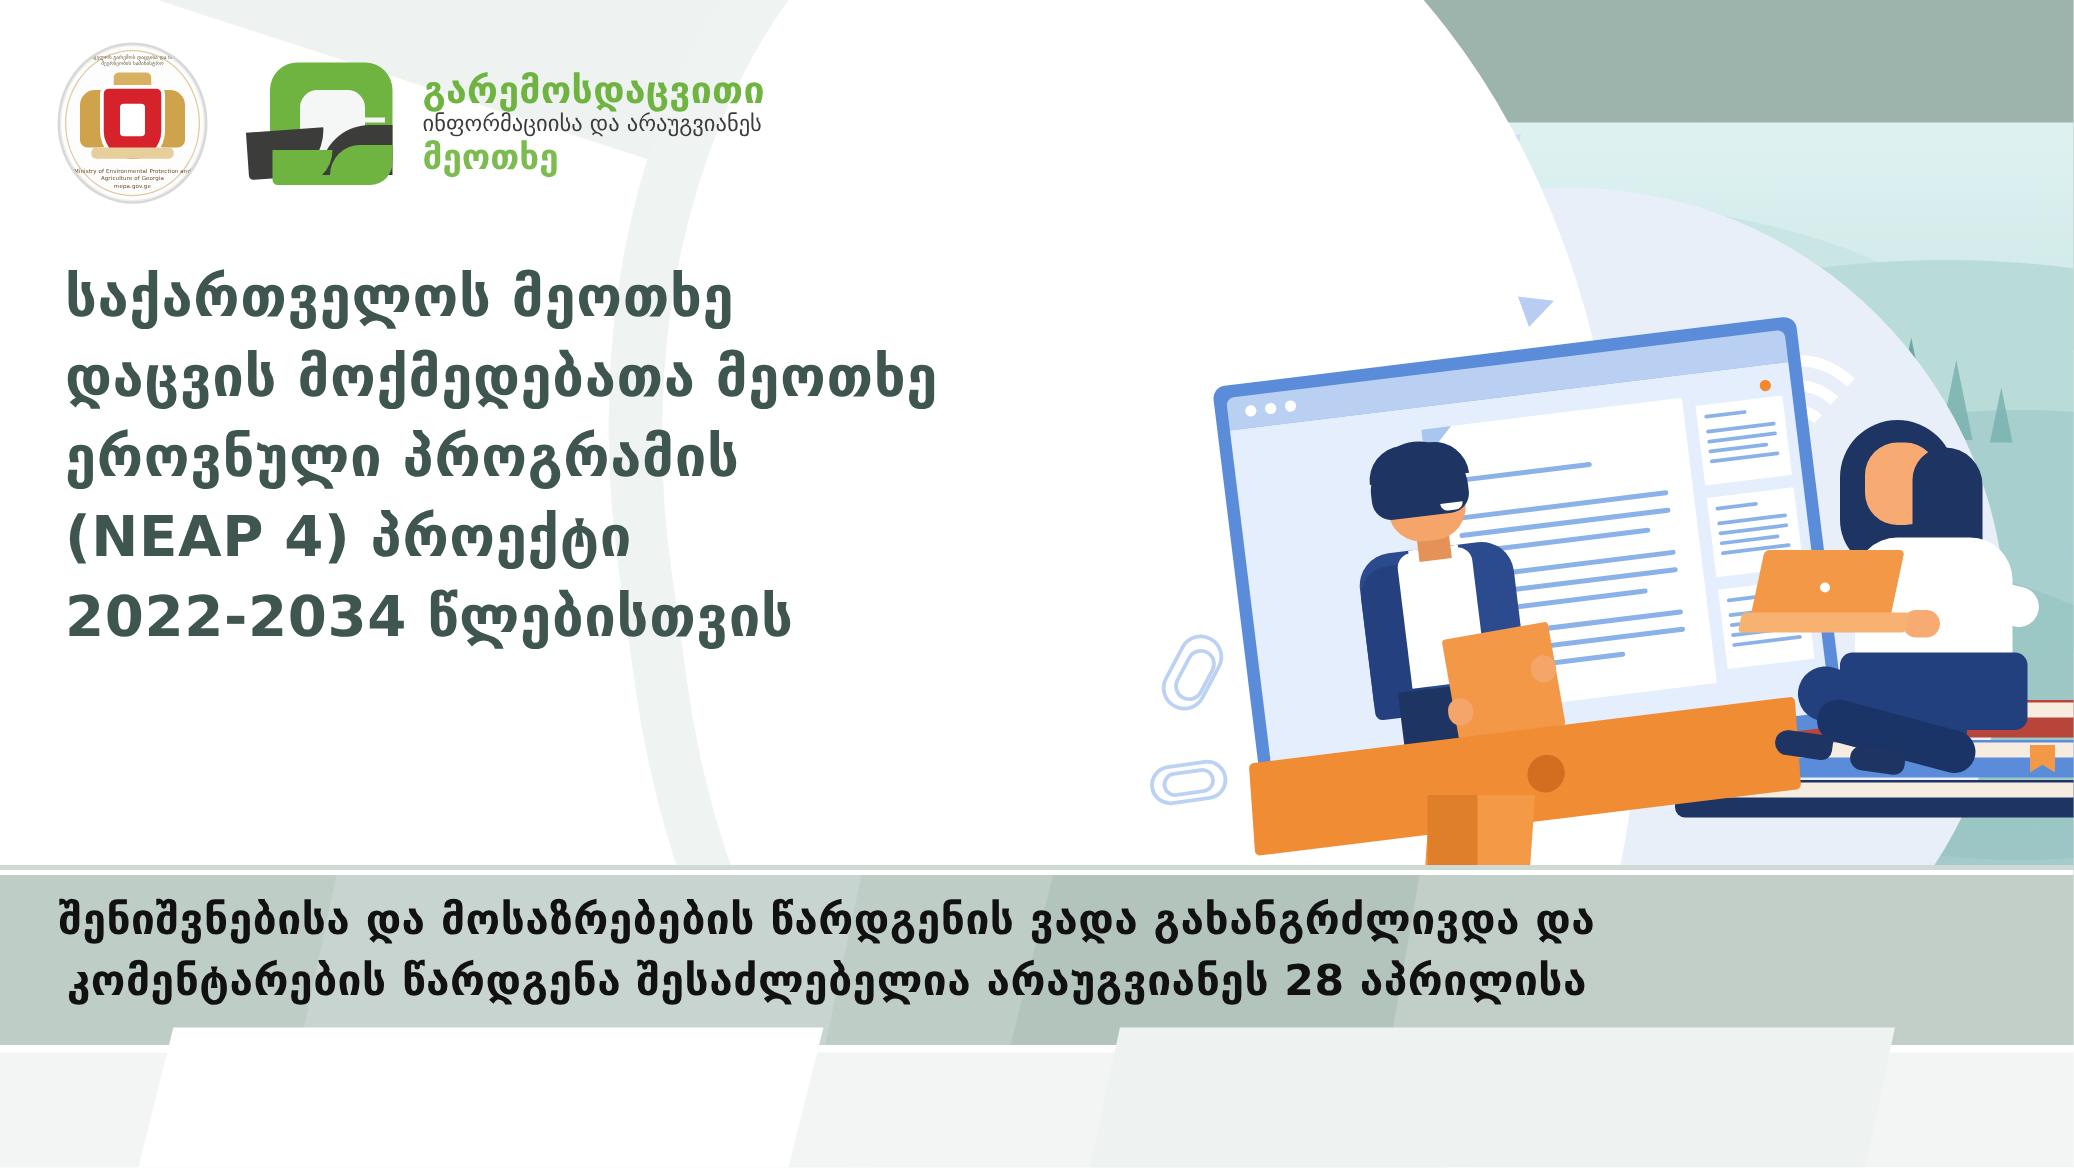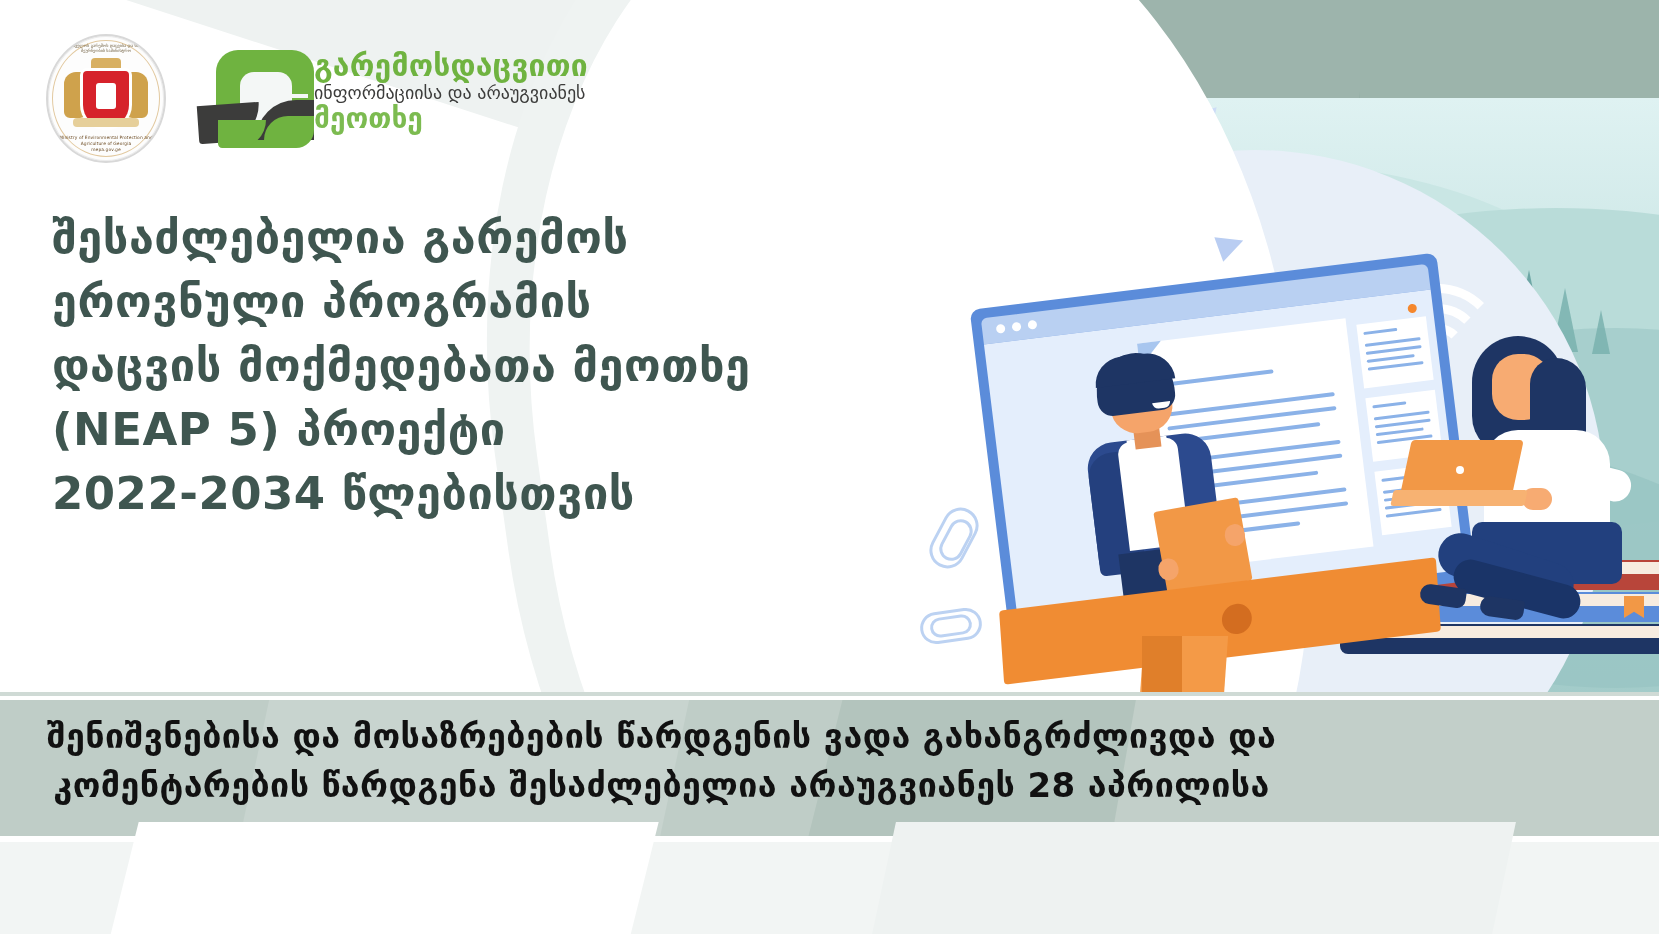--- a/index.html
+++ b/index.html
@@ -57,21 +57,21 @@
   .seal .crest{width:46px;height:56px;background:#d6222b;border-radius:4px 4px 22px 22px;position:relative;box-shadow:0 0 0 3px #fff;}
   .seal .crest:after{content:"";position:absolute;left:50%;top:12px;transform:translateX(-50%);width:20px;height:26px;background:#fff;border-radius:3px;}
   .seal .lion{position:absolute;top:36px;width:26px;height:46px;background:#cfa24c;border-radius:12px 6px 10px 6px;}
   .seal .lion.l{left:16px;}
   .seal .lion.r{right:16px;transform:scaleX(-1);}
   .seal .crown{position:absolute;top:22px;left:50%;transform:translateX(-50%);width:30px;height:13px;background:#d8b062;border-radius:4px 4px 0 0;}
   .seal .ribbon{position:absolute;bottom:34px;left:50%;transform:translateX(-50%);width:66px;height:9px;background:#e6cf9a;border-radius:4px;}
   .seal .seal-txt{position:absolute;bottom:8px;left:0;right:0;text-align:center;font-size:4.4px;line-height:1.35;color:#6b4a22;letter-spacing:.1px;}
   .seal .arc-txt{position:absolute;top:7px;left:0;right:0;text-align:center;font-size:4.2px;color:#6b5a3a;}
 
-  .eiec{display:flex;gap:0;}
+  .eiec{display:flex;align-items:center;gap:24px;}
   .eiec-mark{position:relative;width:98px;height:98px;}
   .eiec-mark .blk{position:absolute;left:0;top:0;width:98px;height:98px;background:#6fb340;border-radius:22px;}
   .eiec-mark .notch{position:absolute;left:24px;top:22px;width:52px;height:50px;background:#f4f7f6;border-radius:14px 14px 0 0;}
   .eiec-mark .bar{position:absolute;right:6px;width:28px;height:4px;background:#f4f7f6;}
   .eiec-mark .b1{top:44px;} .eiec-mark .b2{top:51px;} .eiec-mark .b3{top:58px;}
   .eiec-mark .bookL{position:absolute;left:-18px;top:54px;width:62px;height:38px;background:#3c3c3b;border-radius:0 0 44px 4px;transform:rotate(-4deg);}
   .eiec-mark .bookR{position:absolute;left:40px;top:50px;width:58px;height:40px;background:#3c3c3b;border-radius:40px 0 0 0;}
   .eiec-mark .pageL{position:absolute;left:2px;top:70px;width:48px;height:28px;background:#6fb340;border-radius:0 0 40px 6px;}
   .eiec-mark .pageR{position:absolute;left:48px;top:66px;width:50px;height:32px;background:#6fb340;border-radius:24px 0 18px 0;}
   .eiec-words{display:flex;flex-direction:column;line-height:1.05;}
@@ -354,24 +354,24 @@
       </div>
       <div class="eiec-words">
         <div class="eiec-w1">გარემოსდაცვითი</div>
         <div class="eiec-w2">ინფორმაციისა და არაუგვიანეს</div>
         <div class="eiec-w3">მეოთხე</div>
       </div>
     </div>
   </div>
 
   <div class="headline">
-    <span class="ln">შესაძლებელია გარემოს</span>
+    <span class="ln">საქართველოს მეოთხე</span>
+    <span class="ln">დაცვის მოქმედებათა მეოთხე</span>
     <span class="ln">ეროვნული პროგრამის</span>
-    <span class="ln">დაცვის მოქმედებათა მეოთხე</span>
-    <span class="ln">(NEAP 5) პროექტი</span>
+    <span class="ln">(NEAP 4) პროექტი</span>
     <span class="ln">2022-2034 წლებისთვის</span>
   </div>
 
   <div class="band-top2"></div>
   <div class="band-top"></div>
   <div class="banner">
     <div class="sh1"></div>
     <div class="sh2"></div>
     <div class="sh3"></div>
   </div>

